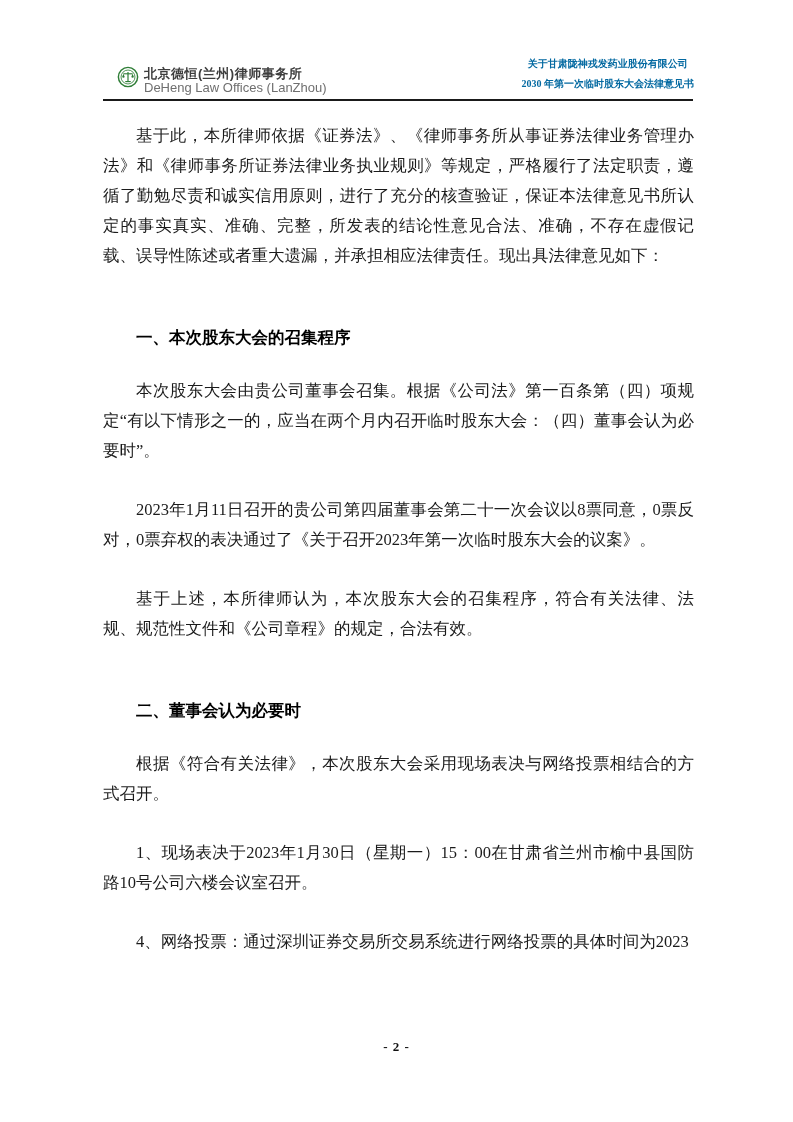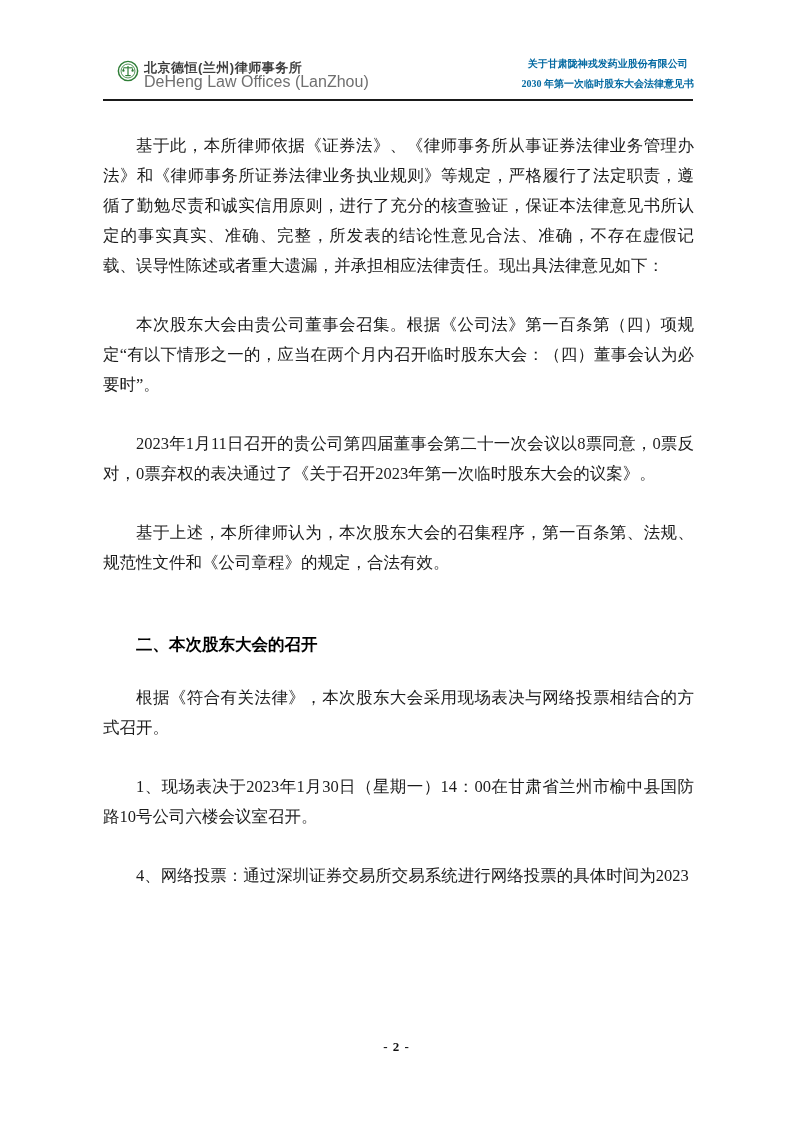--- a/index.html
+++ b/index.html
@@ -15,42 +15,42 @@
     overflow: hidden;
   }
   
   .header {
     position: absolute;
     top: 50px;
     left: 103px;
     right: 99px;
     display: flex;
     justify-content: space-between;
-    align-items: center;
+    align-items: flex-end;
   }
   .brand {
     display: flex;
     align-items: flex-start;
     gap: 5px;
     padding-left: 14px;
     padding-top: 3px;
   }
   .logo-icon { width: 22px; height: 22px; flex: 0 0 auto; }
   .brand-text { display: flex; flex-direction: column; }
   .brand-cn {
     font-family: "Liberation Sans", "DejaVu Sans", sans-serif;
     font-weight: bold;
     font-size: 13px;
     line-height: 15px;
     color: #3d3d3d;
     letter-spacing: 0.5px;
   }
   .brand-en {
     font-family: "Liberation Sans", "DejaVu Sans", sans-serif;
-    font-size: 16px;
+    font-size: 13px;
     line-height: 13px;
     color: #6f6f6f;
   }
   .doc-title {
     text-align: center;
     font-weight: bold;
     font-size: 10px;
     line-height: 20px;
     color: #0369a1;
     padding-top: 4px;
@@ -70,21 +70,21 @@
     left: 103px;
     right: 99px;
   }
   .content p {
     font-size: 16.5px;
     line-height: 30px;
     text-align: justify;
     text-indent: 2em;
     margin-top: 29px;
   }
-  .content p.first { margin-top: 18px; }
+  .content p.first { margin-top: 8px; }
   .content h2 {
     font-family: "Liberation Sans", "DejaVu Sans", sans-serif;
     font-size: 16.5px;
     line-height: 20px;
     font-weight: bold;
     color: #000;
     text-indent: 2em;
     margin-top: 56px;
     margin-bottom: 12px;
   }
@@ -128,25 +128,26 @@
       <div>关于甘肃陇神戎发药业股份有限公司</div>
       <div>2030 年第一次临时股东大会法律意见书</div>
     </div>
   </header>
 
   <div class="header-rule"></div>
 
   <main class="content">
     <p class="first">基于此，本所律师依据《证券法》、《律师事务所从事证券法律业务管理办法》和《律师事务所证券法律业务执业规则》等规定，严格履行了法定职责，遵循了勤勉尽责和诚实信用原则，进行了充分的核查验证，保证本法律意见书所认定的事实真实、准确、完整，所发表的结论性意见合法、准确，不存在虚假记载、误导性陈述或者重大遗漏，并承担相应法律责任。现出具法律意见如下：</p>
 
+    <h2>一、本次股东大会的召集程序</h2>
     <p>本次股东大会由贵公司董事会召集。根据《公司法》第一百条第（四）项规定“有以下情形之一的，应当在两个月内召开临时股东大会：（四）董事会认为必要时”。</p>
     <p>2023年1月11日召开的贵公司第四届董事会第二十一次会议以8票同意，0票反对，0票弃权的表决通过了《关于召开2023年第一次临时股东大会的议案》。</p>
-    <p>基于上述，本所律师认为，本次股东大会的召集程序，第一百条第、法规、规范性文件和《公司章程》的规定，合法有效。</p>
+    <p>基于上述，本所律师认为，本次股东大会的召集程序，符合有关法律、法规、规范性文件和《公司章程》的规定，合法有效。</p>
 
-    <h2>二、本次股东大会的召开</h2>
+    <h2>二、董事会认为必要时</h2>
     <p>根据《符合有关法律》，本次股东大会采用现场表决与网络投票相结合的方式召开。</p>
-    <p>1、现场表决于2023年1月30日（星期一）14：00在甘肃省兰州市榆中县国防路10号公司六楼会议室召开。</p>
+    <p>1、现场表决于2023年1月30日（星期一）15：00在甘肃省兰州市榆中县国防路10号公司六楼会议室召开。</p>
     <p>4、网络投票：通过深圳证券交易所交易系统进行网络投票的具体时间为2023</p>
   </main>
 
   <div class="footer">- 2 -</div>
 
 </div>
 
 </body></html>

